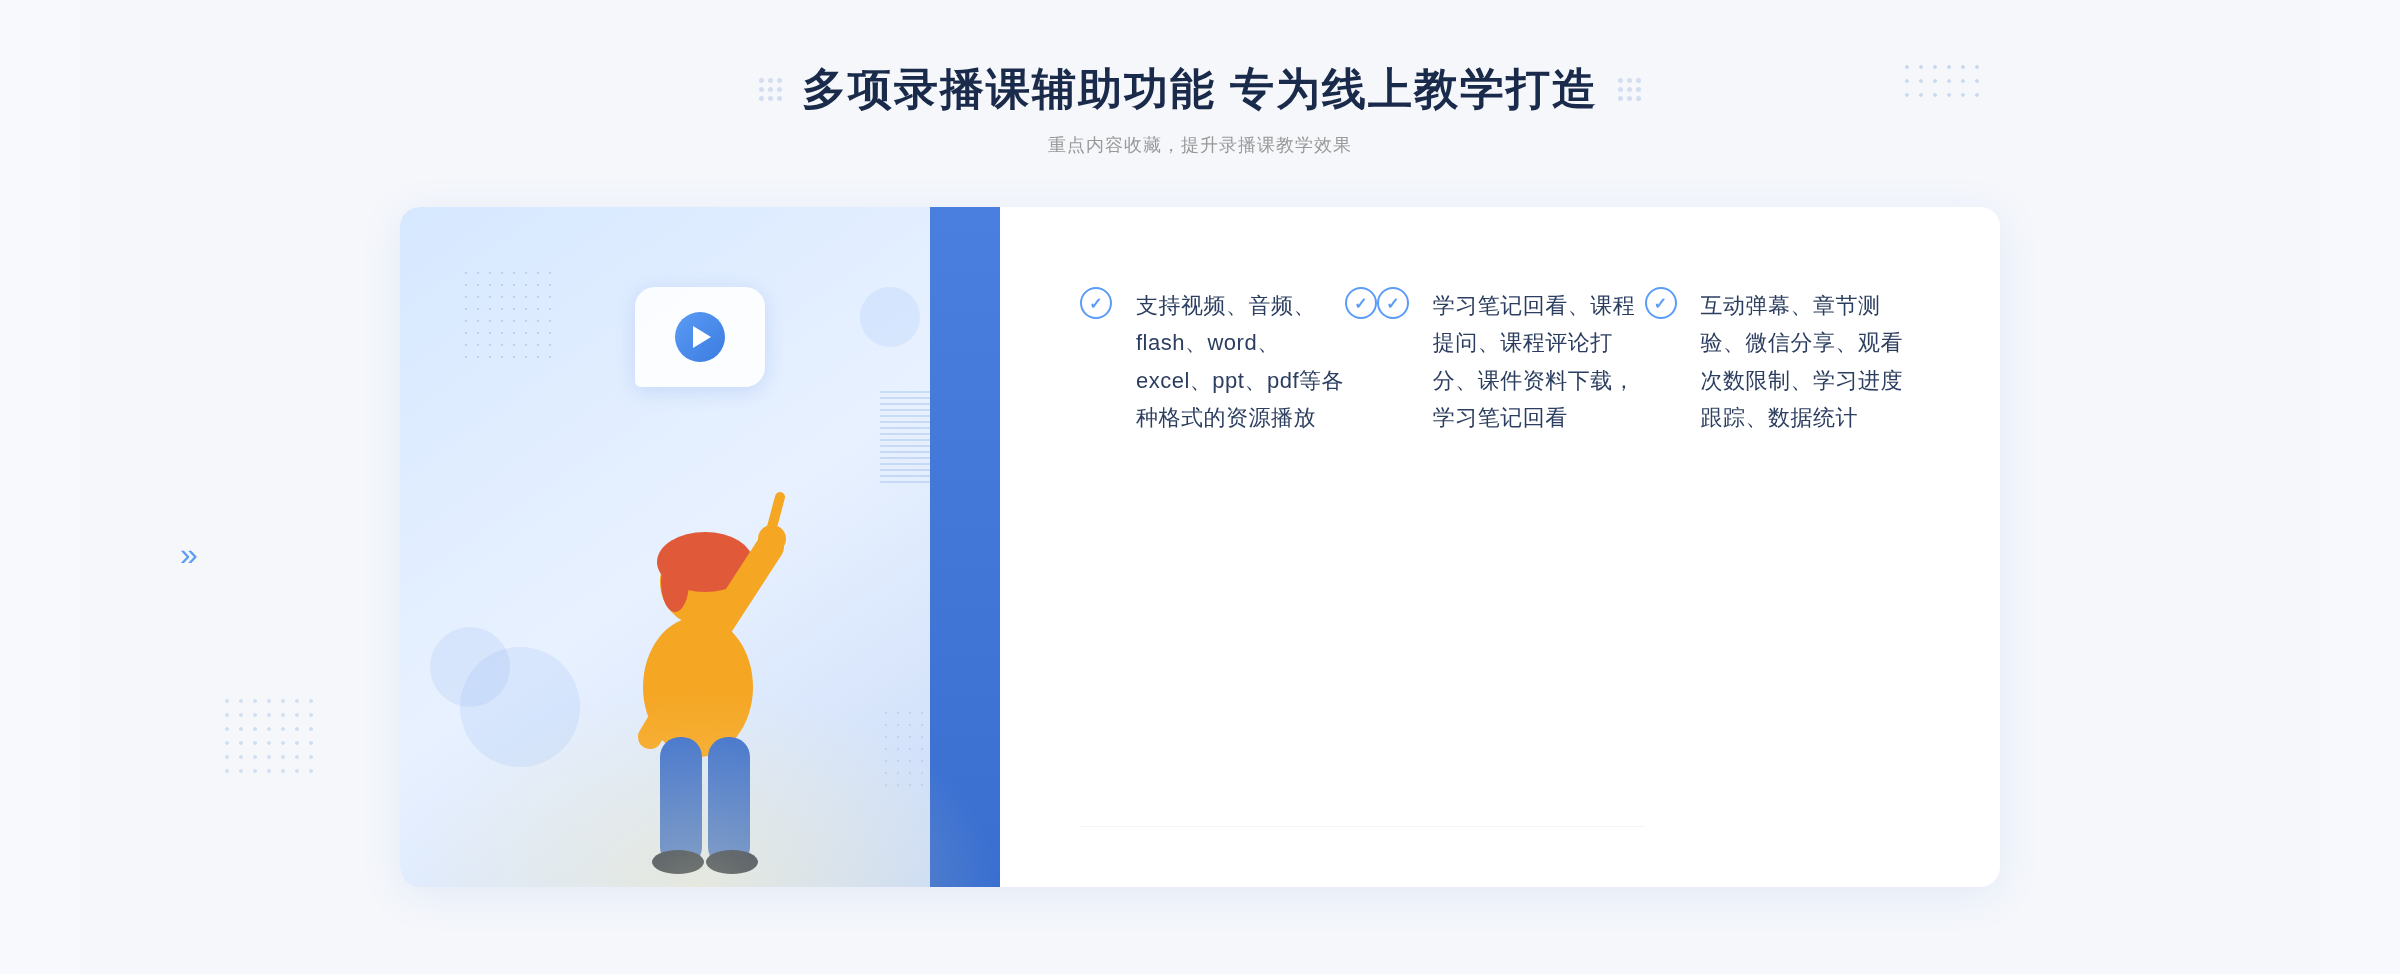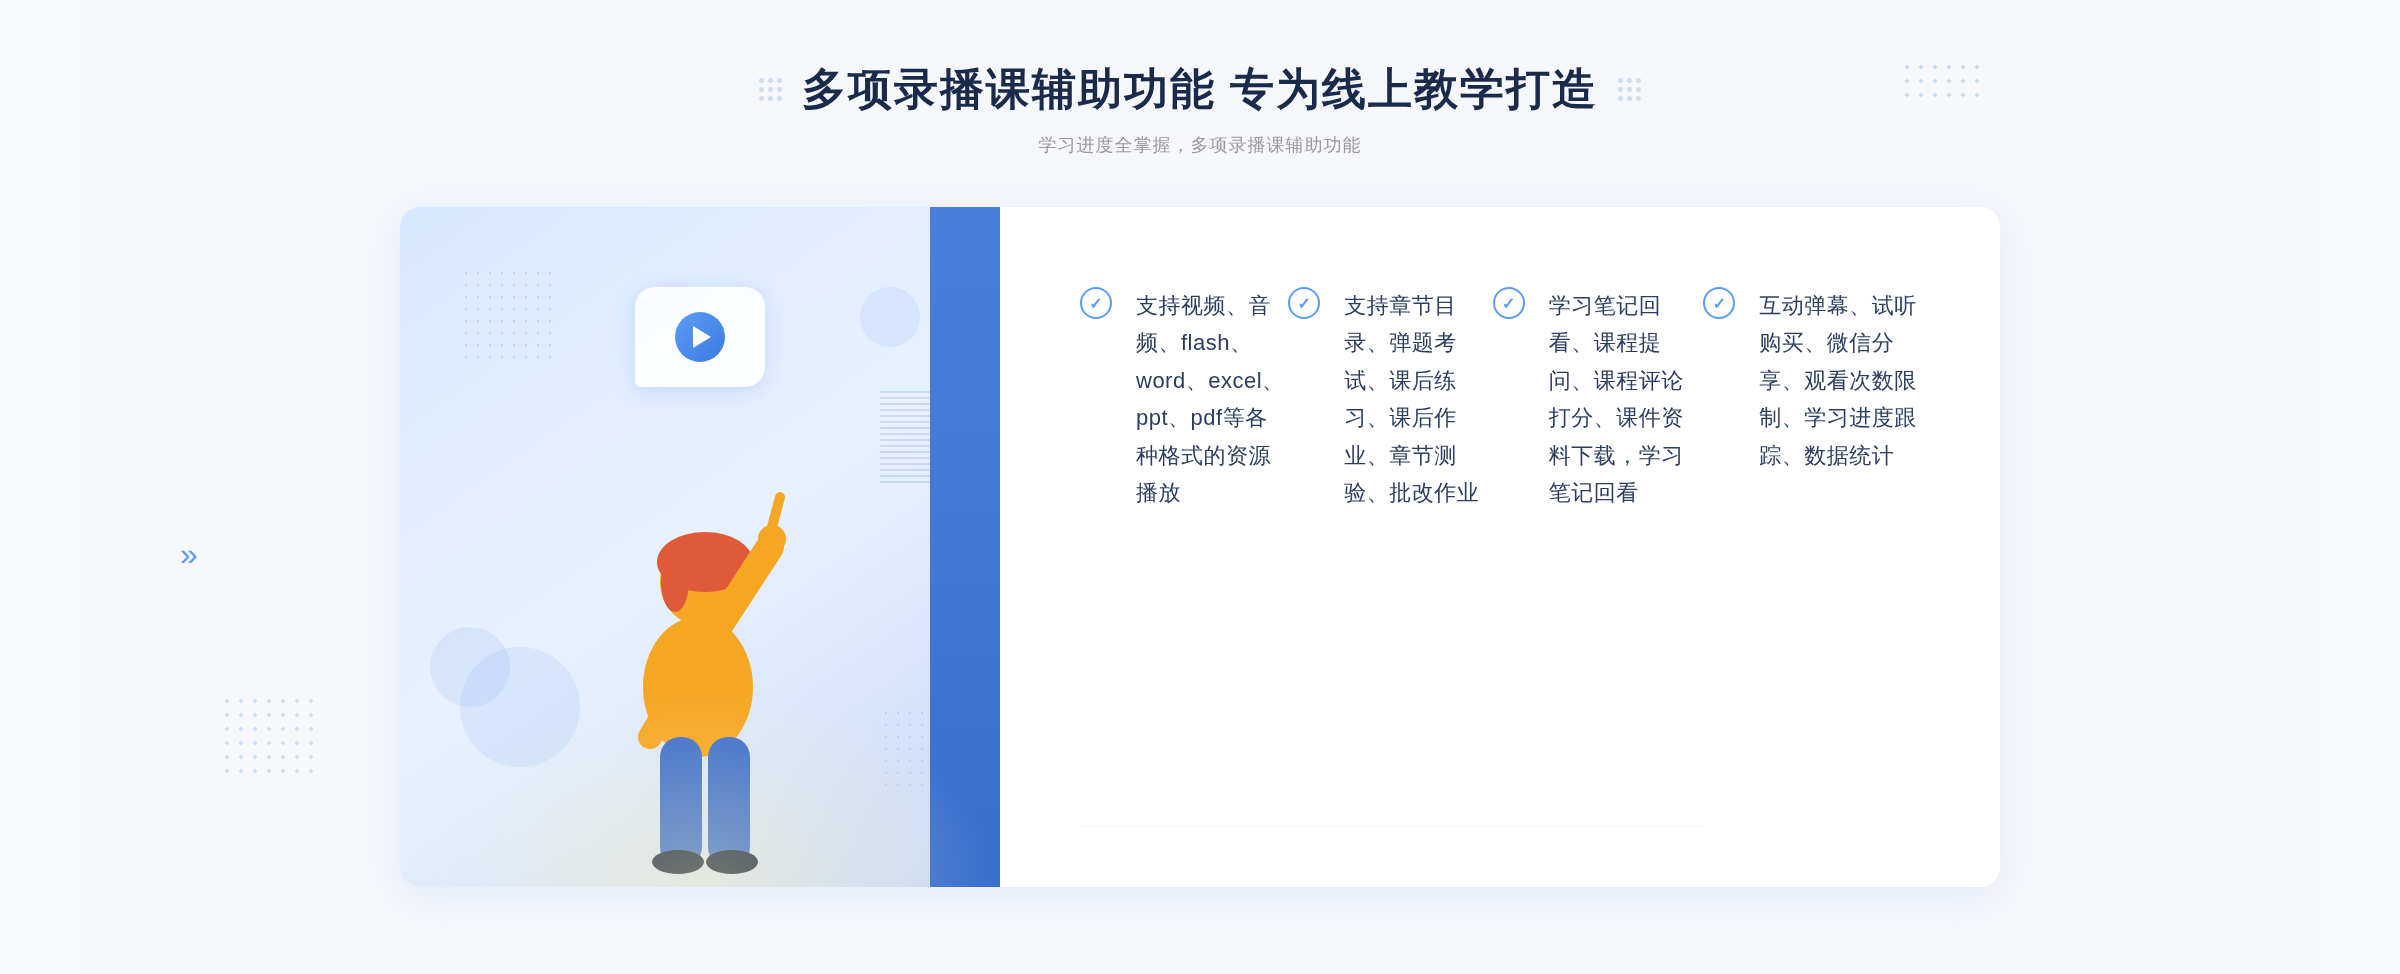--- a/index.html
+++ b/index.html
@@ -330,21 +330,21 @@
             <i></i>
             <i></i>
           </span>
         <span>
             <i></i>
             <i></i>
             <i></i>
           </span>
       </div>
     </div>
-    <p class="sub-title">学习进度全掌握，多项录播课辅助功能</p>
+    <p class="sub-title">重点内容收藏，提升录播课教学效果</p>
   </div>
 
   <div class="content-area">
 
     <div class="left-panel">
 
       <div class="left-panel-dots left-dots-1"></div>
       <div class="left-panel-dots left-dots-2"></div>
 
       <div class="circle-decor circle-1"></div>
@@ -388,31 +388,30 @@
 
     <div class="right-panel">
 
       <div class="feature-item">
         <div class="check-circle"></div>
         <span class="feature-text">支持视频、音频、flash、word、excel、ppt、pdf等各种格式的资源播放</span>
       </div>
 
       <div class="feature-item">
         <div class="check-circle"></div>
-        <span class="feature-text">支持章节目录、弹题考试、课后练习、课后作业、章节测验、批改作业</span>
       </div>
 
       <div class="feature-item">
         <div class="check-circle"></div>
         <span class="feature-text">学习笔记回看、课程提问、课程评论打分、课件资料下载，学习笔记回看</span>
       </div>
 
       <div class="feature-item">
         <div class="check-circle"></div>
-        <span class="feature-text">互动弹幕、试听购买、微信分享、观看次数限制、学习进度跟踪、数据统计</span>
+        <span class="feature-text">互动弹幕、章节测验、微信分享、观看次数限制、学习进度跟踪、数据统计</span>
       </div>
 
     </div>
   </div>
 
   <div class="side-chevron">»</div>
   <div class="bottom-left-dots"></div>
 
 </div>
 

